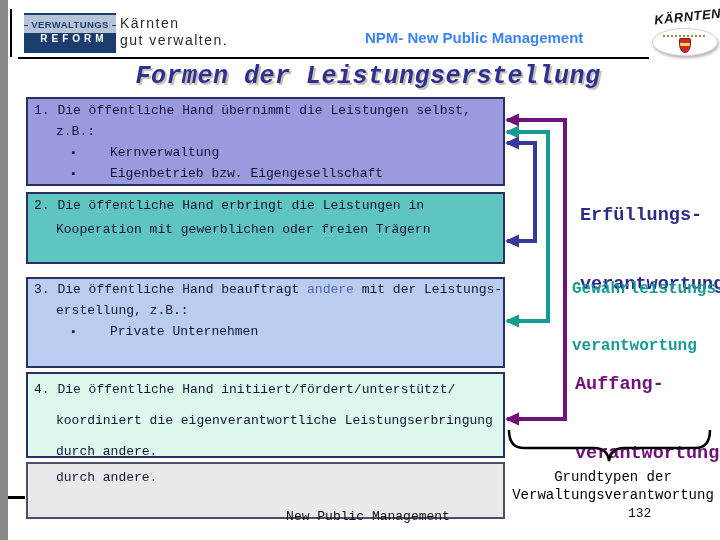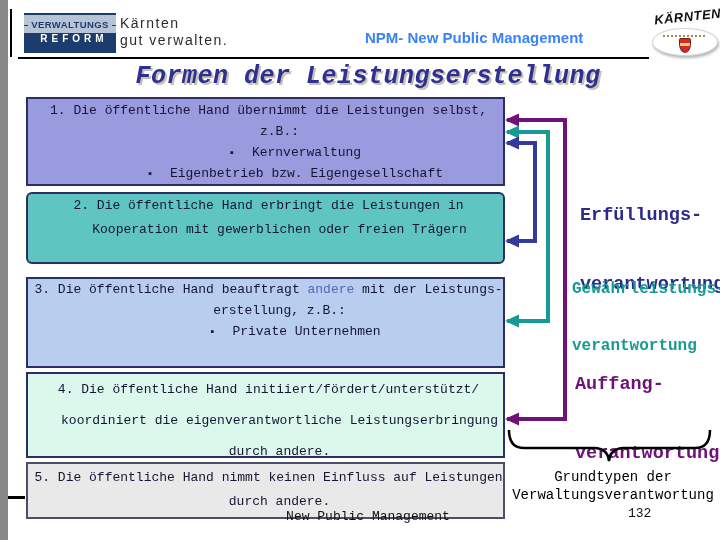--- a/index.html
+++ b/index.html
@@ -35,25 +35,25 @@
 
   
   .title{position:absolute;left:0;right:0;top:62px;text-align:center;
          font-weight:bold;font-style:italic;font-size:25px;letter-spacing:.5px;
          color:#2e3192;text-shadow:2px 2px 0 #c6c2b4;}
 
   
   .box{position:absolute;left:18px;width:479px;box-sizing:border-box;border:2px solid #2b2f63;
        color:#151535;font-size:13px;}
   .box1{top:97px;height:89px;background:#9a9adf;padding-top:1px;}
-  .box2{top:192px;height:72px;background:#5fc5c0;border-radius:6px;}
+  .box2{top:192px;height:72px;background:#5fc5c0;}
   .box3{top:277px;height:91px;background:#b9cdee;}
   .box4{top:372px;height:86px;background:#dcf8ec;}
   .box5{top:462px;height:57px;background:#e9e9e9;border-color:#4a4f6b;padding-top:2px;}
-  .bline{white-space:pre;overflow:hidden;text-align:center;}
+  .bline{white-space:pre;overflow:hidden;}
   .box1 .bline{height:21px;line-height:21px;}
   .box2 .bline{height:24px;line-height:24px;}
   .box3 .bline{height:21px;line-height:21px;}
   .box4 .bline{height:31px;line-height:31px;}
   .box5 .bline{height:24px;line-height:24px;}
   .i0{padding-left:6px;}
   .i1{padding-left:28px;}
   .i1b{padding-left:20px;}
   .bl .bullet{display:inline-block;margin-left:42px;width:40px;font-size:11px;}
   .hl{color:#5566bb;}
@@ -124,21 +124,20 @@
     <div class="bline bl"><span class="bullet">▪</span><span>Private Unternehmen</span></div>
   </div>
 
   <div class="box box4">
     <div class="bline i0">4. Die öffentliche Hand initiiert/fördert/unterstützt/</div>
     <div class="bline i1">koordiniert die eigenverantwortliche Leistungserbringung</div>
     <div class="bline i1">durch andere.</div>
   </div>
 
   <div class="box box5">
-    <div class="bline i0">5. Die öffentliche Hand nimmt keinen Einfluss auf Leistungen</div>
     <div class="bline i1">durch andere.</div>
   </div>
 
   <svg class="overlay" width="720" height="540" viewBox="0 0 720 540">
     <g>
       <path d="M499,120 H557 V419 H499" stroke="#6e1178" stroke-width="4" fill="none"></path>
       <polygon points="497,120 511,113.5 511,126.5" fill="#6e1178"></polygon>
       <polygon points="497,419 511,412.5 511,425.5" fill="#6e1178"></polygon>
     </g>
     <g>

